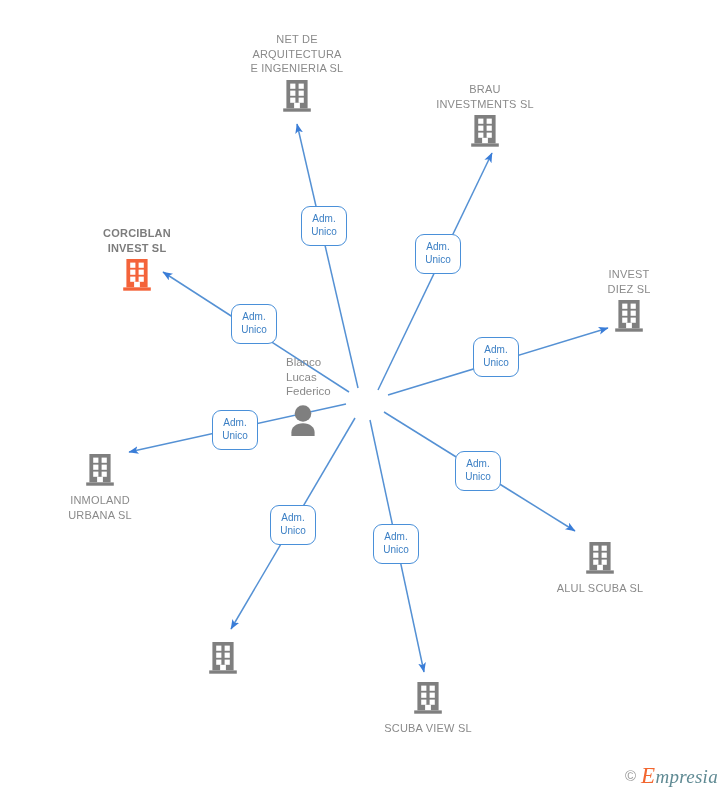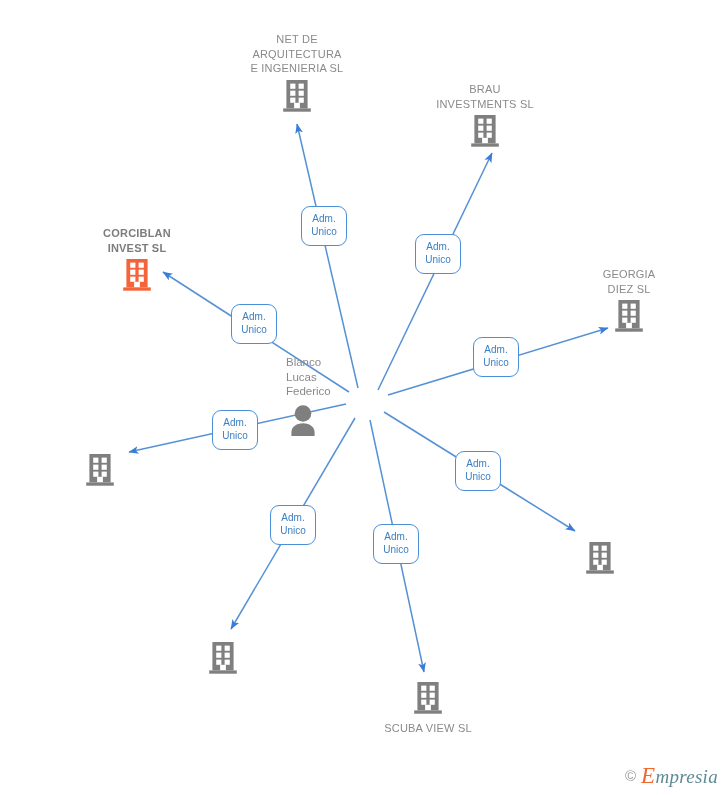--- a/index.html
+++ b/index.html
@@ -195,21 +195,21 @@
             <path d="M16.6,3.6 h5.2 v5.2 h-5.2 Z" fill="#ffffff"></path>
             <path d="M8.2,10.6 h5.2 v5.2 h-5.2 Z" fill="#ffffff"></path>
             <path d="M16.6,10.6 h5.2 v5.2 h-5.2 Z" fill="#ffffff"></path>
             <path d="M8.2,17.6 h5.2 v5.2 h-5.2 Z" fill="#ffffff"></path>
             <path d="M16.6,17.6 h5.2 v5.2 h-5.2 Z" fill="#ffffff"></path>
             <path d="M12.1,22.8 h5.8 v5.6 h-5.8 Z" fill="#ffffff"></path>
             <path d="M1.2,28.4 h27.6 v3.3 h-27.6 Z" fill="#f4633a"></path>
           </svg></span>
       </div>
       <div class="node" style="left: 629px; top: 267px;">
-        <span class="cap">GEORGIA
+        <span class="cap">INVEST
 DIEZ SL</span>
         <span class="glyph"><svg width="30" height="32" viewBox="0 0 30 32" aria-hidden="true">
             <path d="M4.4,0 h21.2 v28.4 h-21.2 Z" fill="#7f7f7f"></path>
             <path d="M8.2,3.6 h5.2 v5.2 h-5.2 Z" fill="#ffffff"></path>
             <path d="M16.6,3.6 h5.2 v5.2 h-5.2 Z" fill="#ffffff"></path>
             <path d="M8.2,10.6 h5.2 v5.2 h-5.2 Z" fill="#ffffff"></path>
             <path d="M16.6,10.6 h5.2 v5.2 h-5.2 Z" fill="#ffffff"></path>
             <path d="M8.2,17.6 h5.2 v5.2 h-5.2 Z" fill="#ffffff"></path>
             <path d="M16.6,17.6 h5.2 v5.2 h-5.2 Z" fill="#ffffff"></path>
             <path d="M12.1,22.8 h5.8 v5.6 h-5.8 Z" fill="#ffffff"></path>
@@ -221,33 +221,36 @@
             <path d="M4.4,0 h21.2 v28.4 h-21.2 Z" fill="#7f7f7f"></path>
             <path d="M8.2,3.6 h5.2 v5.2 h-5.2 Z" fill="#ffffff"></path>
             <path d="M16.6,3.6 h5.2 v5.2 h-5.2 Z" fill="#ffffff"></path>
             <path d="M8.2,10.6 h5.2 v5.2 h-5.2 Z" fill="#ffffff"></path>
             <path d="M16.6,10.6 h5.2 v5.2 h-5.2 Z" fill="#ffffff"></path>
             <path d="M8.2,17.6 h5.2 v5.2 h-5.2 Z" fill="#ffffff"></path>
             <path d="M16.6,17.6 h5.2 v5.2 h-5.2 Z" fill="#ffffff"></path>
             <path d="M12.1,22.8 h5.8 v5.6 h-5.8 Z" fill="#ffffff"></path>
             <path d="M1.2,28.4 h27.6 v3.3 h-27.6 Z" fill="#7f7f7f"></path>
           </svg></span>
+        <span class="cap">INMOLAND
+URBANA SL</span>
       </div>
       <div class="node below" style="left: 600px; top: 538px;">
         <span class="glyph"><svg width="30" height="32" viewBox="0 0 30 32" aria-hidden="true">
             <path d="M4.4,0 h21.2 v28.4 h-21.2 Z" fill="#7f7f7f"></path>
             <path d="M8.2,3.6 h5.2 v5.2 h-5.2 Z" fill="#ffffff"></path>
             <path d="M16.6,3.6 h5.2 v5.2 h-5.2 Z" fill="#ffffff"></path>
             <path d="M8.2,10.6 h5.2 v5.2 h-5.2 Z" fill="#ffffff"></path>
             <path d="M16.6,10.6 h5.2 v5.2 h-5.2 Z" fill="#ffffff"></path>
             <path d="M8.2,17.6 h5.2 v5.2 h-5.2 Z" fill="#ffffff"></path>
             <path d="M16.6,17.6 h5.2 v5.2 h-5.2 Z" fill="#ffffff"></path>
             <path d="M12.1,22.8 h5.8 v5.6 h-5.8 Z" fill="#ffffff"></path>
             <path d="M1.2,28.4 h27.6 v3.3 h-27.6 Z" fill="#7f7f7f"></path>
           </svg></span>
+        <span class="cap">ALUL SCUBA SL</span>
       </div>
       <div class="node below" style="left: 223px; top: 638px;">
         <span class="glyph"><svg width="30" height="32" viewBox="0 0 30 32" aria-hidden="true">
             <path d="M4.4,0 h21.2 v28.4 h-21.2 Z" fill="#7f7f7f"></path>
             <path d="M8.2,3.6 h5.2 v5.2 h-5.2 Z" fill="#ffffff"></path>
             <path d="M16.6,3.6 h5.2 v5.2 h-5.2 Z" fill="#ffffff"></path>
             <path d="M8.2,10.6 h5.2 v5.2 h-5.2 Z" fill="#ffffff"></path>
             <path d="M16.6,10.6 h5.2 v5.2 h-5.2 Z" fill="#ffffff"></path>
             <path d="M8.2,17.6 h5.2 v5.2 h-5.2 Z" fill="#ffffff"></path>
             <path d="M16.6,17.6 h5.2 v5.2 h-5.2 Z" fill="#ffffff"></path>

